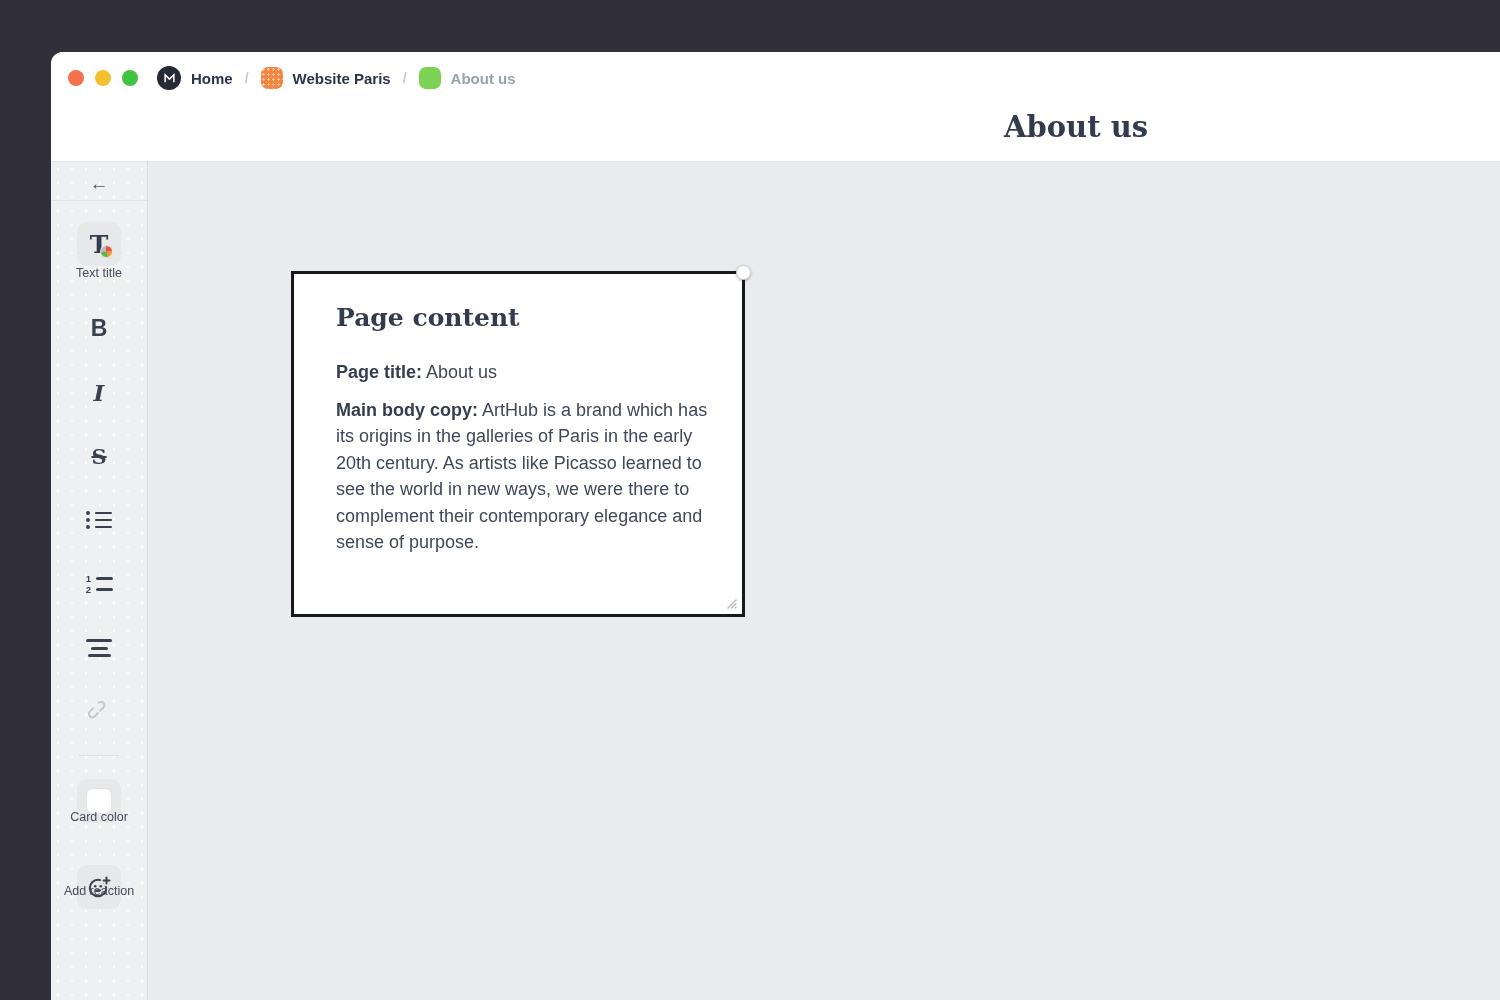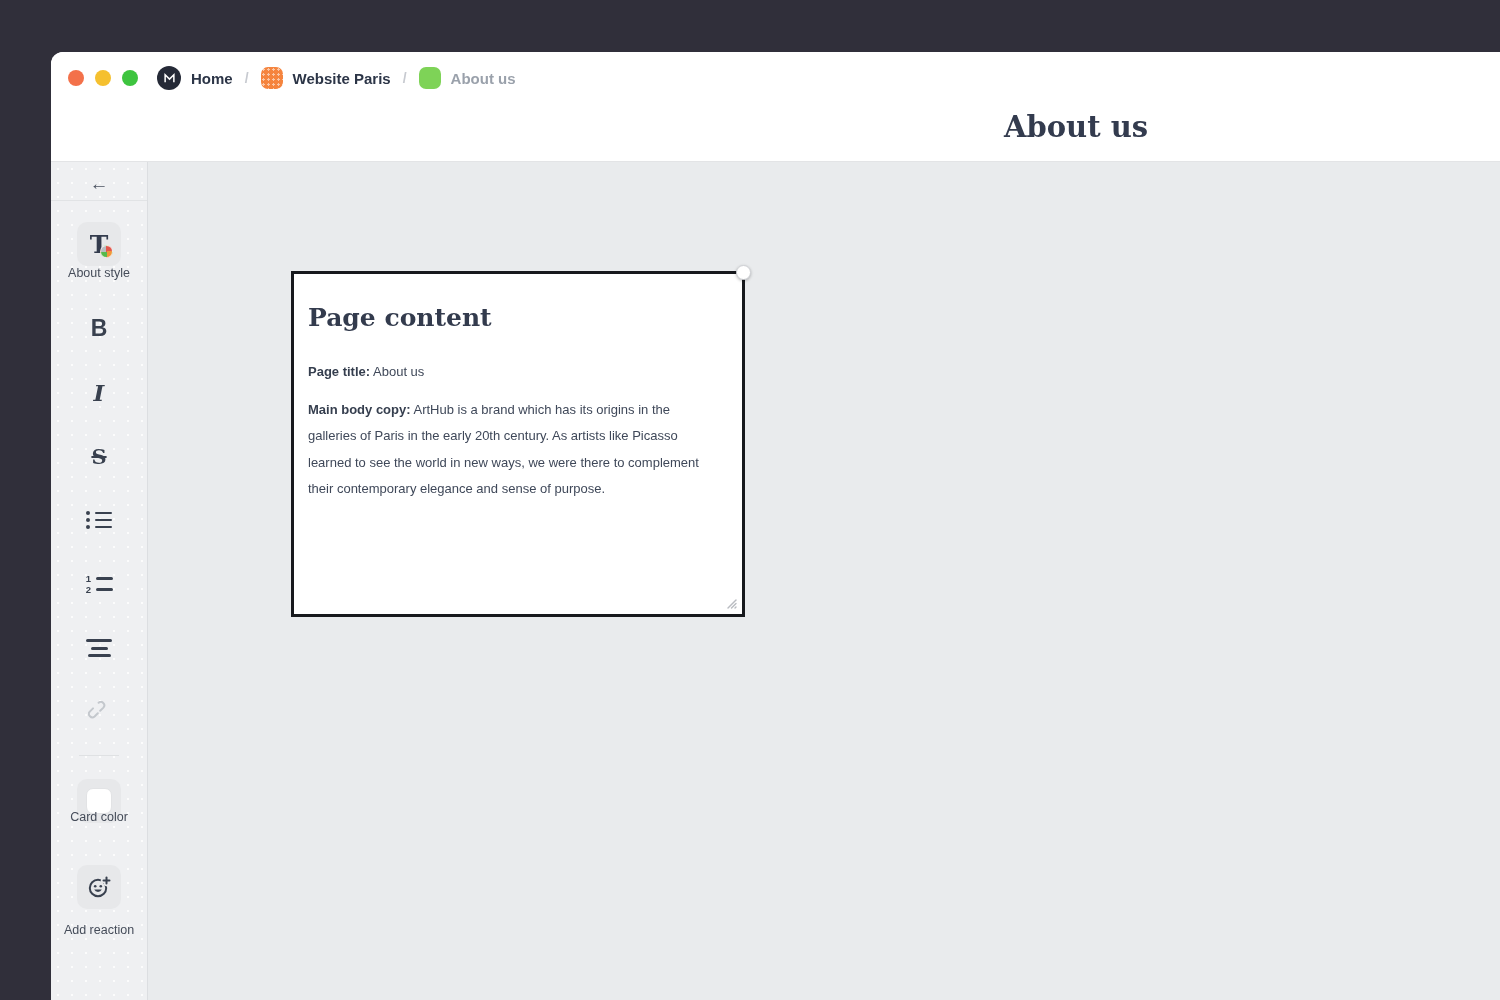--- a/index.html
+++ b/index.html
@@ -88,32 +88,32 @@
   .align-icon .l2 { width:17px; height:3px; border-radius:2px; background:#39414f; }
   .align-icon .l3 { width:23px; height:3px; border-radius:2px; background:#39414f; }
 
   .link-btn { top:532px; height:36px; cursor:default; }
 
   .cardcolor-btn { top:617px; }
   .swatch { width:26px; height:26px; border-radius:7px; background:#ffffff; border:1px solid #e2e3e5; }
   .label-cardcolor { top:648px; }
 
   .reaction-btn { top:703px; }
-  .label-reaction { top:761px; }
+  .label-reaction { top:722px; }
 
   
   .canvas { position:absolute; left:97px; top:110px; right:0; bottom:0; background:#e9ebed; }
 
   .card {
     position:absolute; left:143px; top:109px; width:454px; height:346px;
     background:#ffffff; border:3px solid #17191d; cursor:pointer;
   }
-  .card-inner { padding:26px 31px 0 14px; }
+  .card-inner { padding:26px 31px 0 42px; }
   .card-title { font-family:"DejaVu Serif", serif; font-weight:bold; font-size:25px; color:#333b4d; line-height:36px; }
-  .card-field { font-size:13px; line-height:26.5px; color:#3f4859; }
+  .card-field { font-size:18px; line-height:26.5px; color:#3f4859; }
   .card-field .f-label { font-weight:bold; color:#353e4e; }
   .field-0 { margin-top:23px; }
   .field-1 { margin-top:11px; }
 
   .sel-dot {
     position:absolute; top:-9px; right:-9px; width:15px; height:15px; border-radius:50%;
     background:#ffffff; border:1px solid #cfd1d5; box-shadow:0 1px 3px rgba(0,0,0,.25);
     cursor:nwse-resize;
   }
   .resize-grip { position:absolute; right:4px; bottom:4px; cursor:nwse-resize; line-height:0; }
@@ -160,21 +160,21 @@
         <span>←</span>
       </div>
       <div class="sb-divider"></div>
 
       <div class="tool textstyle-btn">
         <div class="big-btn">
           <span class="textstyle-glyph">T</span>
           <span class="color-wheel"></span>
         </div>
       </div>
-      <div class="tool-label label-textstyle">About style</div>
+      <div class="tool-label label-textstyle">Text title</div>
 
       <div class="tool bold-btn">
         <span>B</span>
       </div>
 
       <div class="tool italic-btn">
         <span>I</span>
       </div>
 
       <div class="tool strike-btn">

